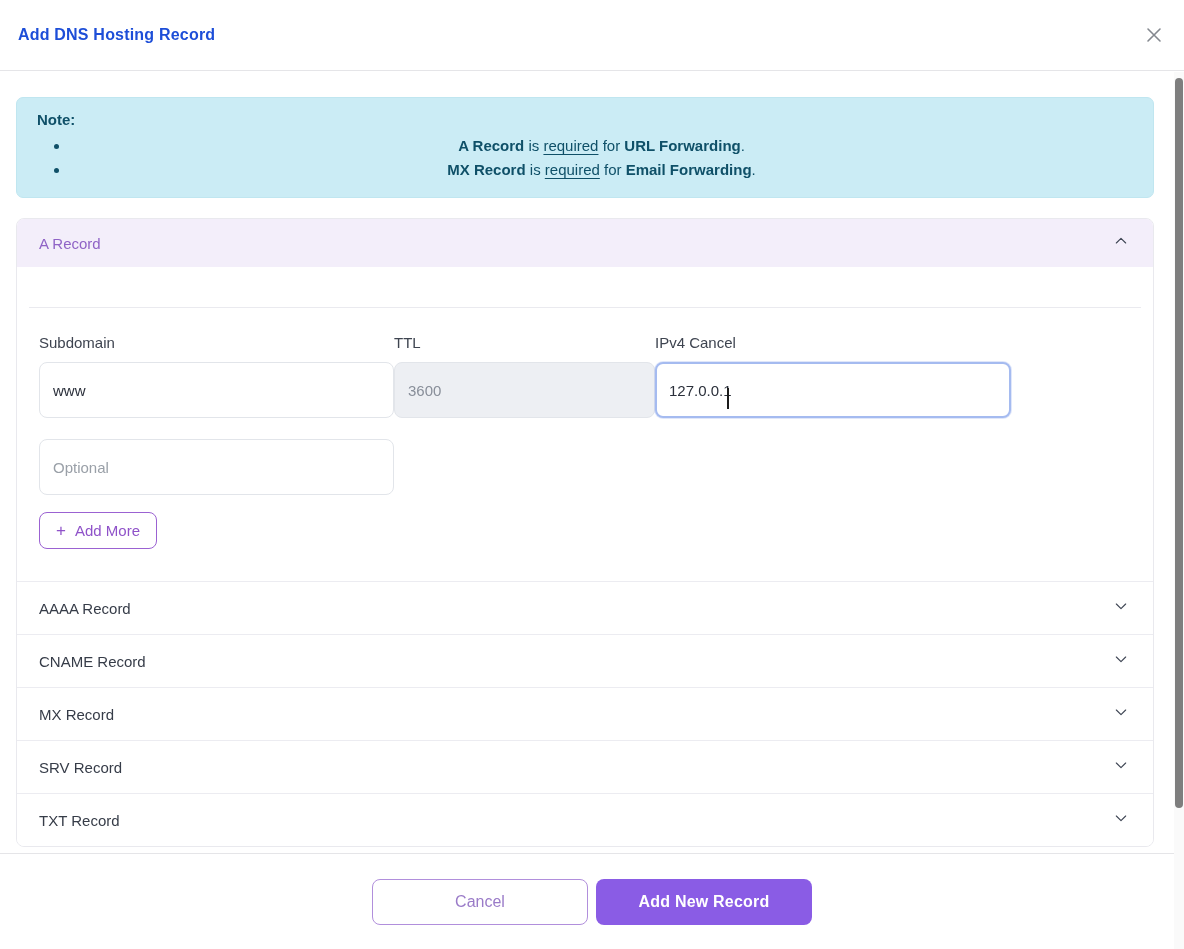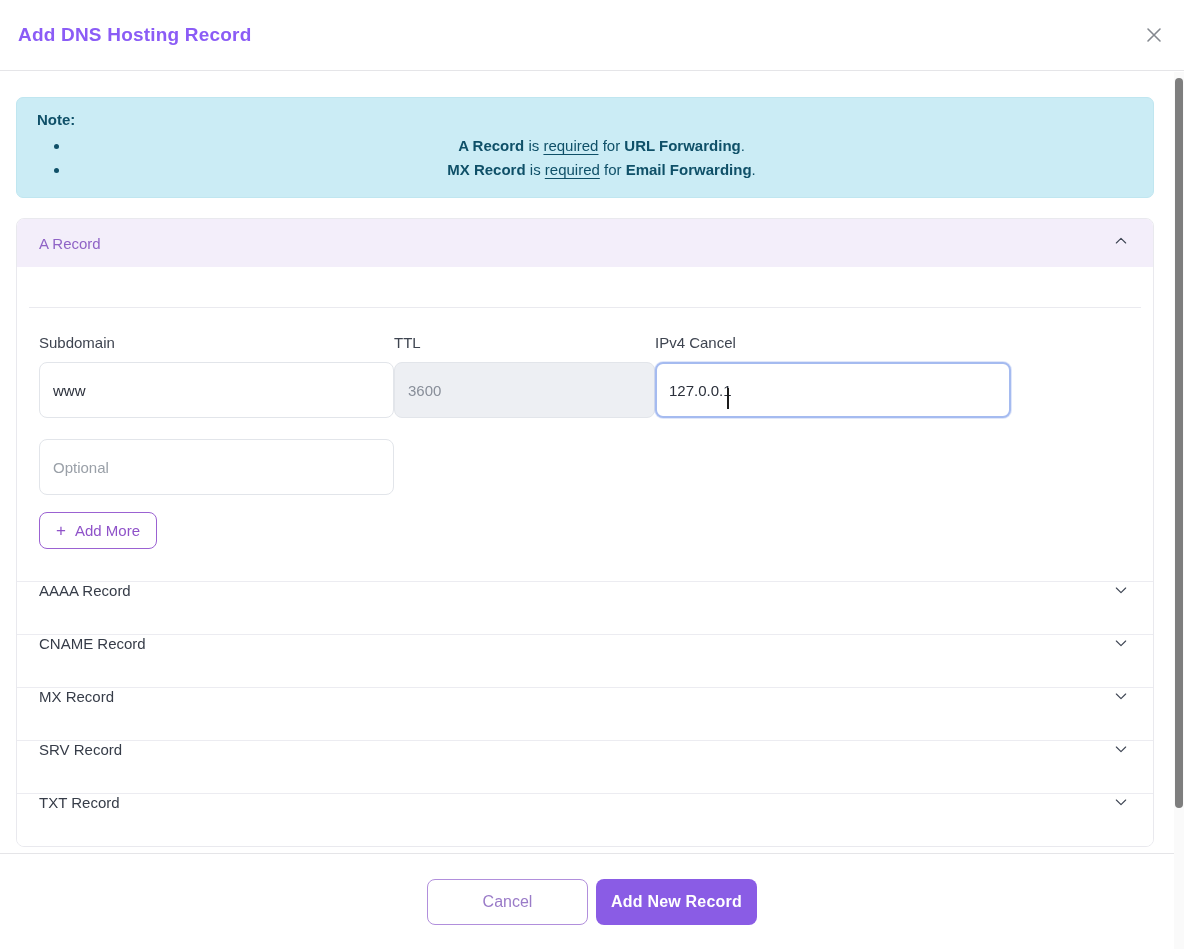--- a/index.html
+++ b/index.html
@@ -14,21 +14,21 @@
 
   
   .modal-header {
     height:71px;
     display:flex; align-items:center;
     padding:0 18px;
     border-bottom:1px solid #e5e5e8;
     position:relative;
   }
   .modal-title {
-    font-size:19px; font-weight:700; color:#8b5cf6; letter-spacing:.2px;
+    font-size:16px; font-weight:700; color:#1d4ed8; letter-spacing:.2px;
   }
   .close-btn {
     position:absolute; right:16px; top:22px;
     width:28px; height:28px;
     background:none; border:none; cursor:pointer;
     display:flex; align-items:center; justify-content:center;
     color:#84888f;
   }
 
   
@@ -103,38 +103,38 @@
     height:37px; padding:0 16px;
     display:inline-flex; align-items:center; gap:9px;
     background:#fff; border:1px solid #9b62d2; border-radius:8px;
     color:#8f52c9; font-size:15px; cursor:pointer;
     font-family:"Liberation Sans", sans-serif;
   }
   .add-more-btn .plus { font-size:17px; line-height:1; }
 
   .acc-row {
     height:53px;
-    display:flex; justify-content:space-between;
+    display:flex; align-items:center; justify-content:space-between;
     padding:0 24px 0 22px;
     border-top:1px solid #ececf1;
     background:#fff; cursor:pointer;
   }
   .acc-row .acc-title { color:#363c48; font-size:15px; }
 
   
   .modal-footer {
     position:absolute; left:0; bottom:0;
     width:100%; height:96px;
     background:#fff;
     border-top:1px solid #e5e5e8;
     display:flex; justify-content:center; gap:8px;
     padding-top:25px;
   }
   .btn {
-    width:161px; height:46px; border-radius:8px;
+    width:216px; height:46px; border-radius:8px;
     font-size:16px; cursor:pointer;
     font-family:"Liberation Sans", sans-serif;
   }
   .btn-cancel { background:#fff; border:1px solid #b18fdc; color:#9a7bc8; }
   .btn-submit { background:#8a5ce5; border:none; color:#fff; font-weight:700; letter-spacing:.2px; }
 
   
   .scrollbar-track {
     position:absolute; top:72px; right:0;
     width:10px; height:877px; background:#fafafa;

